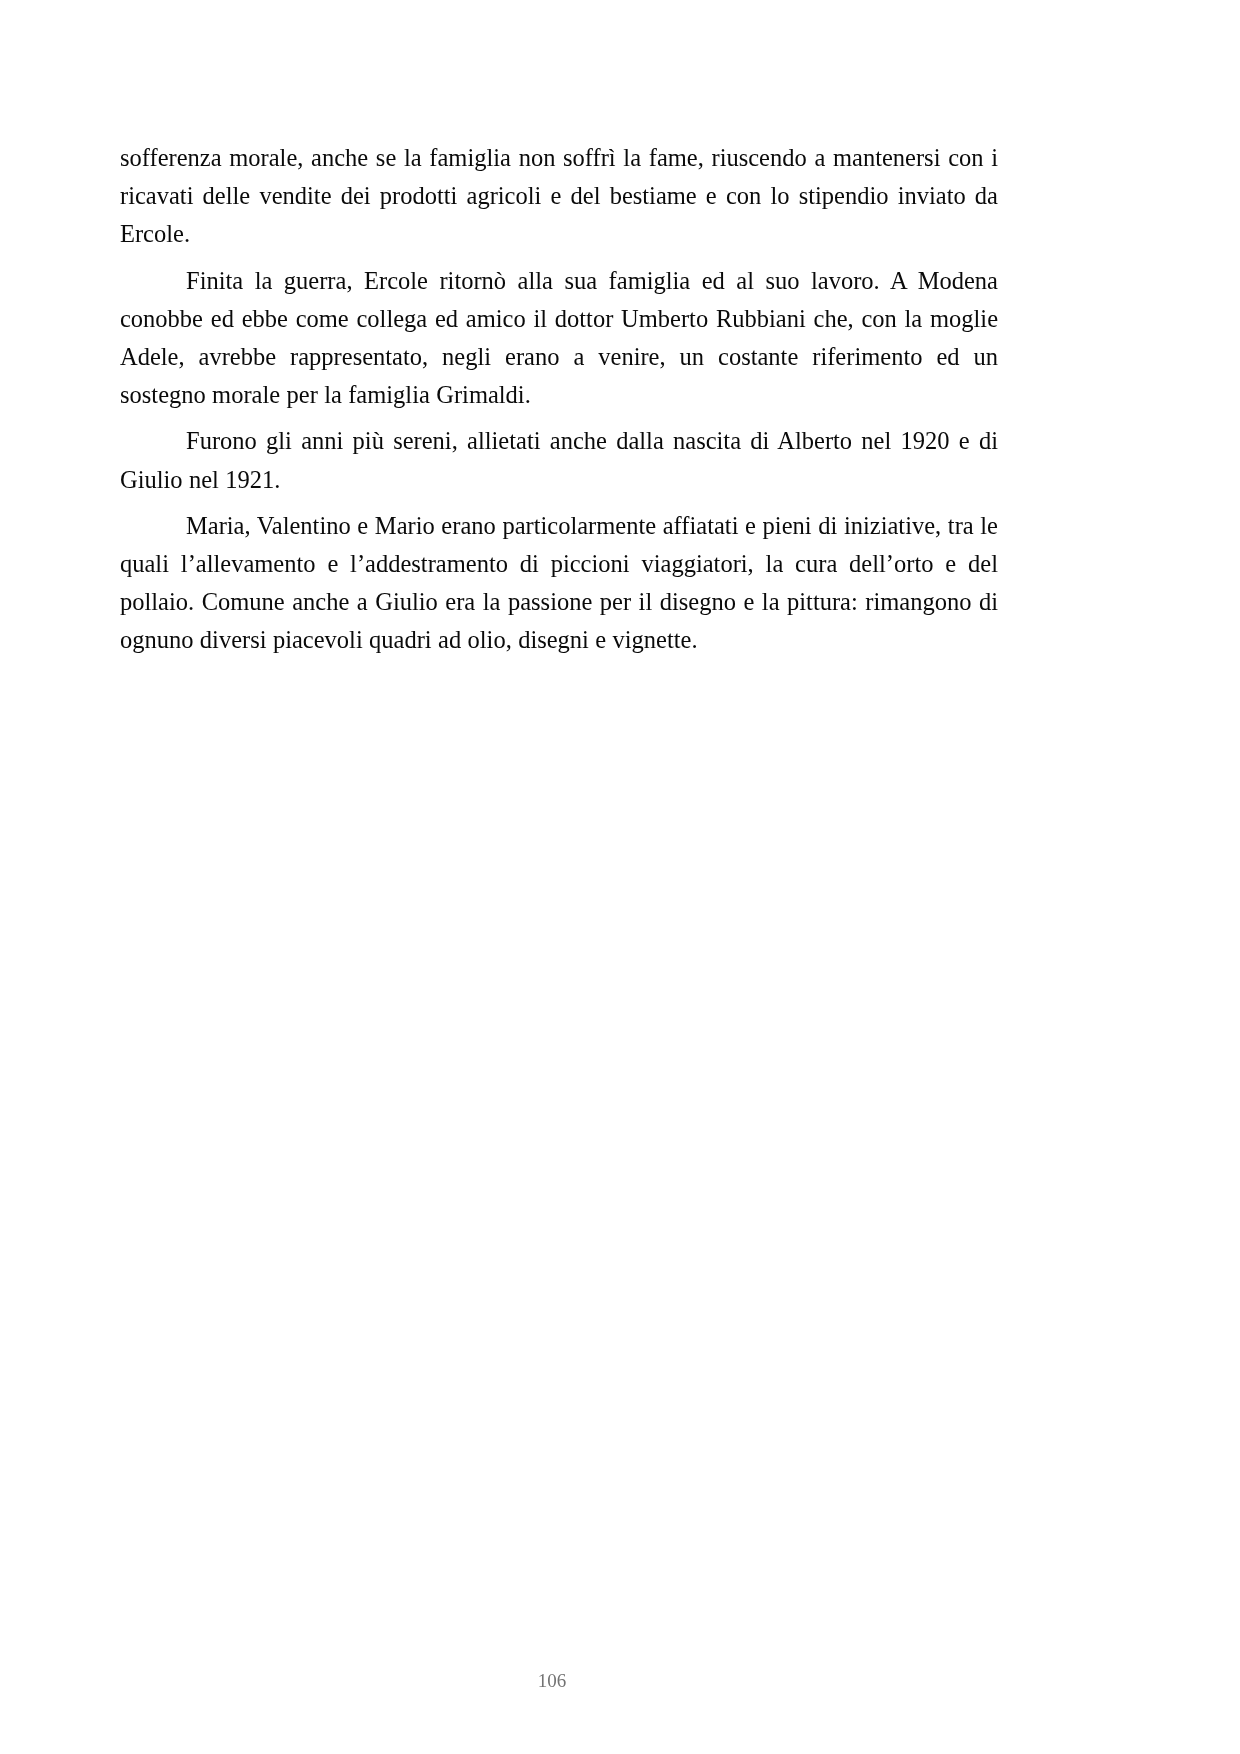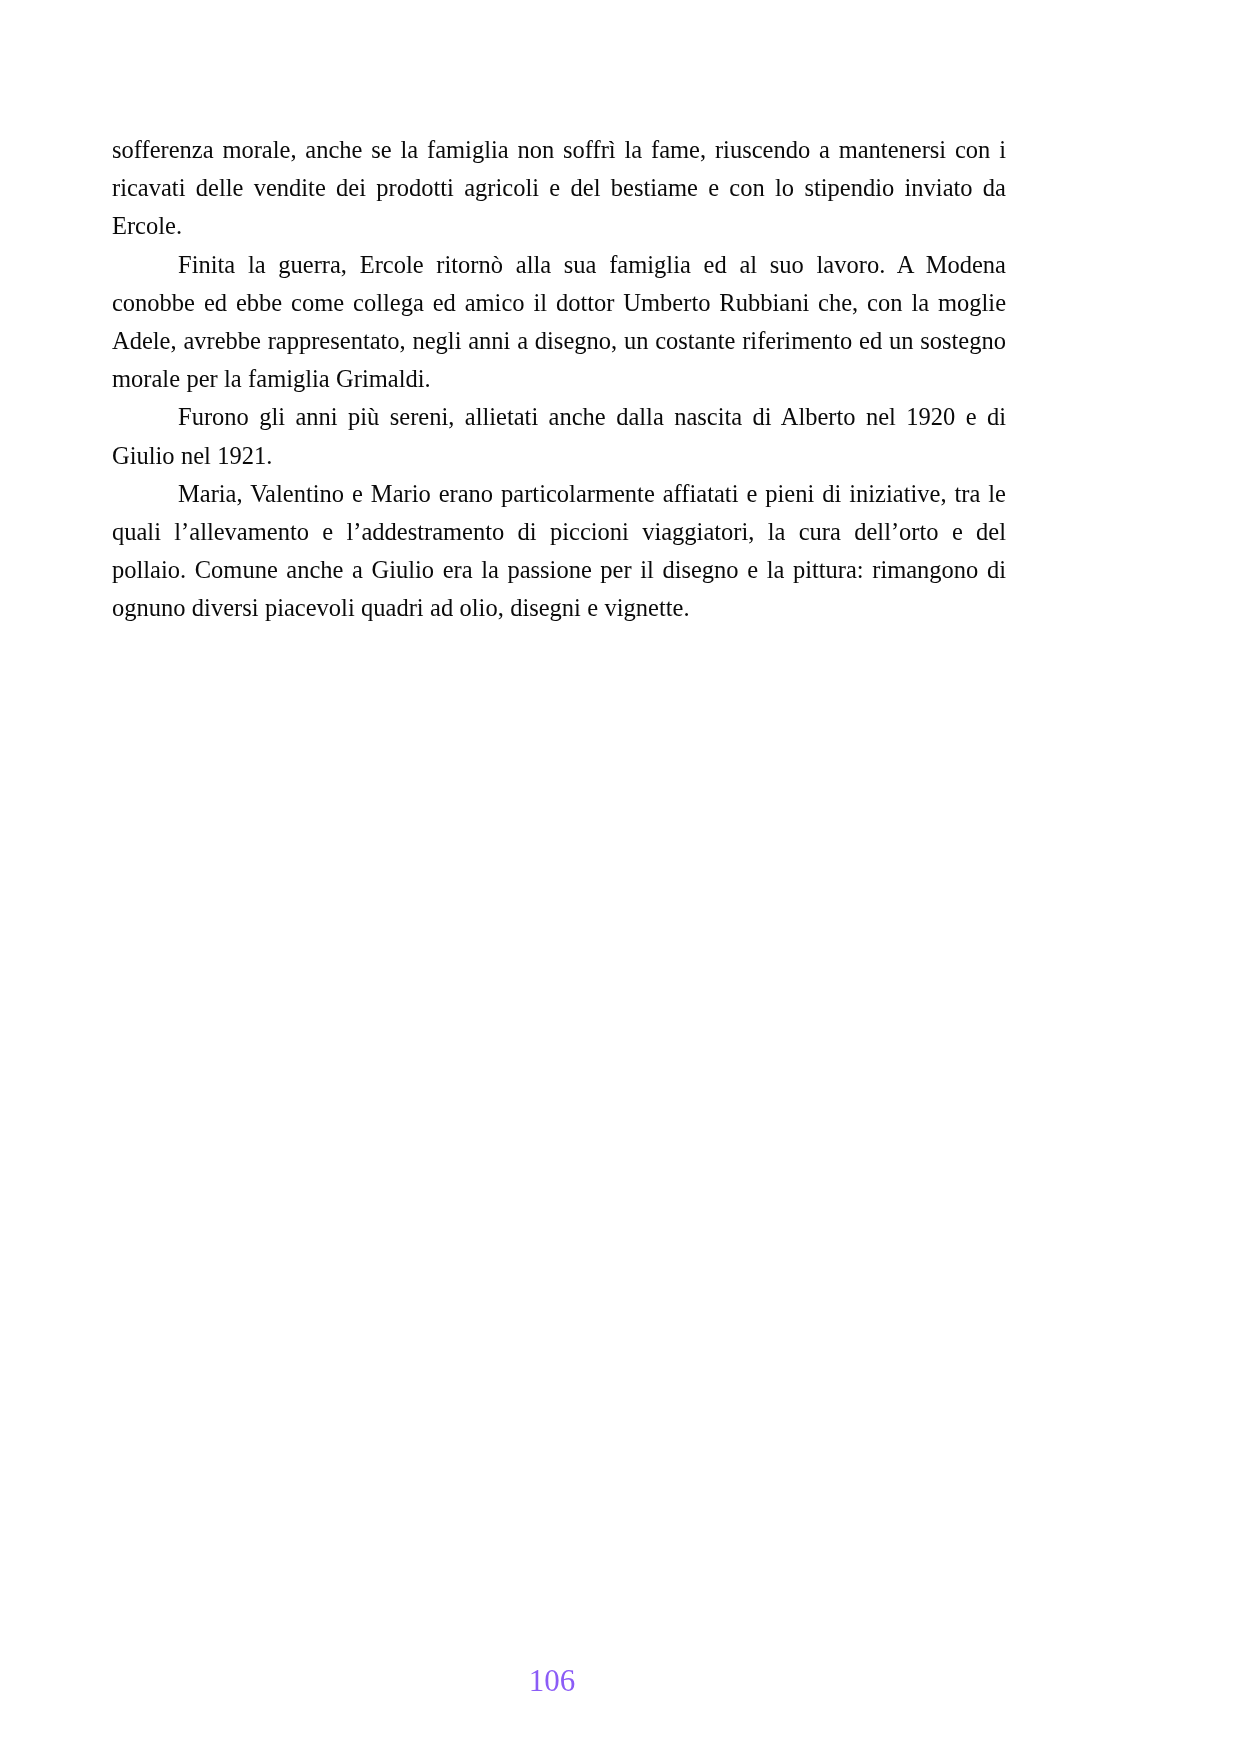--- a/index.html
+++ b/index.html
@@ -23,21 +23,21 @@
     height: 1754px;
     background: #ffffff;
   }
   .text-block {
     position: absolute;
     left: 112px;
     top: 131px;
     width: 894px;
   }
   p.para {
-    margin: 0;
+    margin: 8px;
     padding: 0;
     font-size: 24.5px;
     line-height: 38.2px;
     text-align: justify;
     text-justify: inter-word;
     -webkit-hyphens: none;
     hyphens: none;
     word-spacing: 0.01em;
   }
   p.para.indent {
@@ -45,33 +45,33 @@
   }
   p.para.cont {
     text-indent: 0;
   }
   .page-number {
     position: absolute;
     left: 0;
     top: 1666px;
     width: 1104px;
     text-align: center;
-    font-size: 31px;
+    font-size: 19px;
     line-height: 30px;
     font-family: "Liberation Serif", "DejaVu Serif", serif;
-    color: #8b5cf6;
+    color: #737373;
   }
 </style>
 </head>
 <body>
 
 <div class="page">
 
   <div class="text-block">
     <p class="para cont">sofferenza morale, anche se la famiglia non soffrì la fame, riuscendo a mantenersi con i ricavati delle vendite dei prodotti agricoli e del bestiame e con lo stipendio inviato da Ercole.</p>
-    <p class="para indent">Finita la guerra, Ercole ritornò alla sua famiglia ed al suo lavoro. A Modena conobbe ed ebbe come collega ed amico il dottor Umberto Rubbiani che, con la moglie Adele, avrebbe rappresentato, negli anni a disegno, un costante riferimento ed un sostegno morale per la famiglia Grimaldi.</p>
+    <p class="para indent">Finita la guerra, Ercole ritornò alla sua famiglia ed al suo lavoro. A Modena conobbe ed ebbe come collega ed amico il dottor Umberto Rubbiani che, con la moglie Adele, avrebbe rappresentato, negli erano a venire, un costante riferimento ed un sostegno morale per la famiglia Grimaldi.</p>
     <p class="para indent">Furono gli anni più sereni, allietati anche dalla nascita di Alberto nel 1920 e di Giulio nel 1921.</p>
     <p class="para indent">Maria, Valentino e Mario erano particolarmente affiatati e pieni di iniziative, tra le quali l’allevamento e l’addestramento di piccioni viaggiatori, la cura dell’orto e del pollaio. Comune anche a Giulio era la passione per il disegno e la pittura: rimangono di ognuno diversi piacevoli quadri ad olio, disegni e vignette.</p>
   </div>
 
   <div class="page-number">106</div>
 
 </div>
 
 </body></html>

